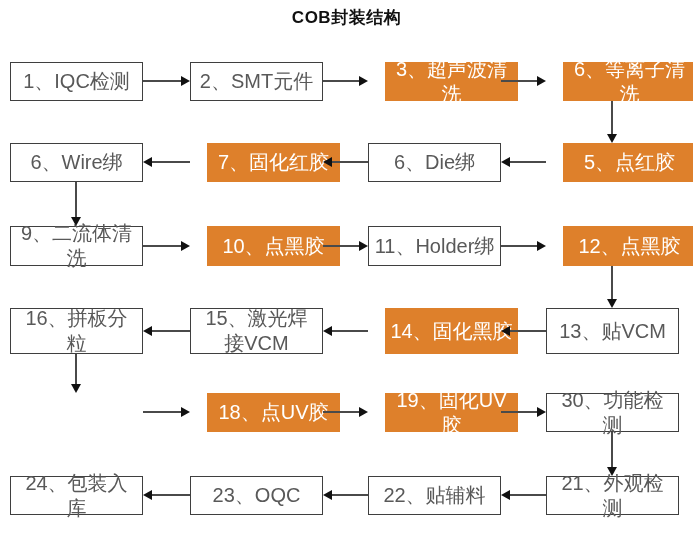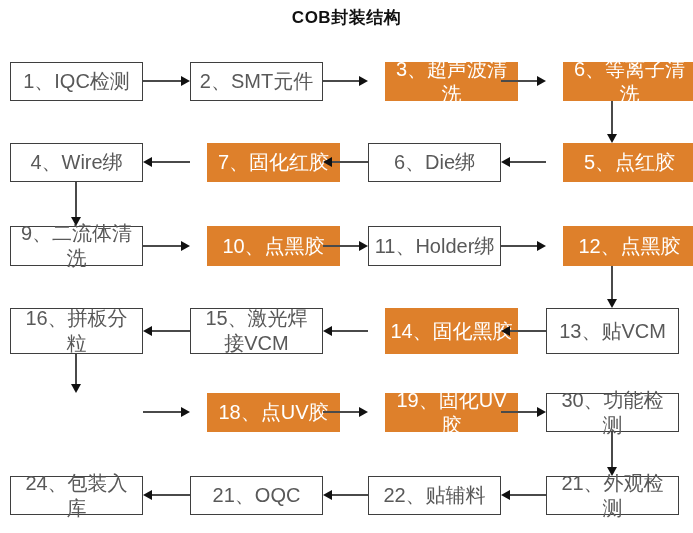--- a/index.html
+++ b/index.html
@@ -75,39 +75,39 @@
   <h1 class="title">COB封装结构</h1>
 
   <div class="node r1 c1 white">1、IQC检测</div>
   <div class="node r1 c2 white">2、SMT元件</div>
   <div class="node r1 c3 orange">3、超声波清洗</div>
   <div class="node r1 c4 orange">6、等离子清洗</div>
 
   <div class="node r2 c4 orange">5、点红胶</div>
   <div class="node r2 c3 white">6、Die绑</div>
   <div class="node r2 c2 orange">7、固化红胶</div>
-  <div class="node r2 c1 white">4、Wire绑</div>
+  <div class="node r2 c1 white">6、Wire绑</div>
 
   <div class="node r3 c1 white">9、二流体清洗</div>
   <div class="node r3 c2 orange">10、点黑胶</div>
   <div class="node r3 c3 white">11、Holder绑</div>
   <div class="node r3 c4 orange">12、点黑胶</div>
 
   <div class="node r4 c4 white">13、贴VCM</div>
   <div class="node r4 c3 orange">14、固化黑胶</div>
   <div class="node r4 c2 white">15、激光焊接VCM</div>
   <div class="node r4 c1 white">16、拼板分粒</div>
 
   <div class="node r5 c2 orange">18、点UV胶</div>
   <div class="node r5 c3 orange">19、固化UV胶</div>
   <div class="node r5 c4 white">30、功能检测</div>
 
   <div class="node r6 c4 white">21、外观检测</div>
   <div class="node r6 c3 white">22、贴辅料</div>
-  <div class="node r6 c2 white">21、OQC</div>
+  <div class="node r6 c2 white">23、OQC</div>
   <div class="node r6 c1 white">24、包装入库</div>
 
   <div class="arrow h gA y1">
       <span class="shaft"></span>
       <span class="head head-right"></span>
     </div>
   <div class="arrow h gB y1">
       <span class="shaft"></span>
       <span class="head head-right"></span>
     </div>

